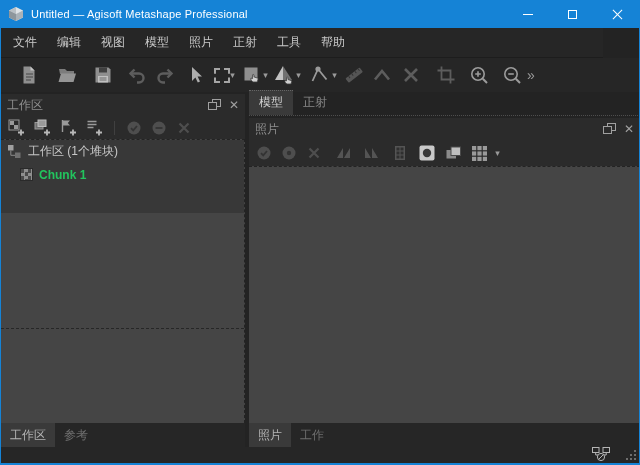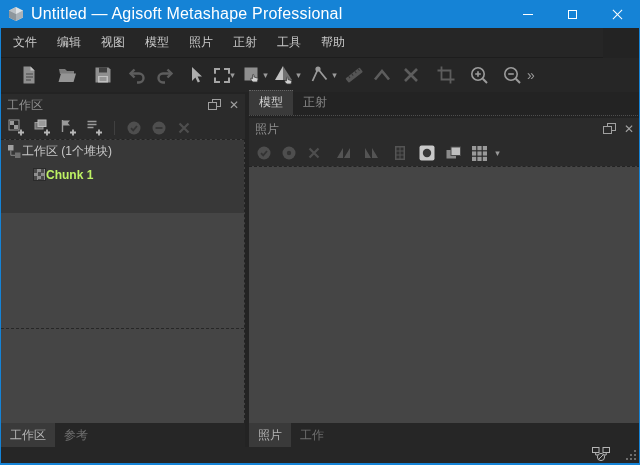--- a/index.html
+++ b/index.html
@@ -7,21 +7,21 @@
   .window {
     position:relative; width:640px; height:465px;
     background:#232323;
     border-left:1px solid #1583d6; border-right:1px solid #1583d6; border-bottom:2px solid #1583d6;
     font-family:"Liberation Sans", sans-serif; font-size:12px;
     overflow:hidden; color:#c6c6c6;
   }
   
   .titlebar{position:absolute;left:-1px;top:0;width:640px;height:28px;background:#1583d6;display:flex;align-items:center;color:#fff;}
   .app-icon{margin:0 7px 0 8px;width:16px;height:16px;}
-  .title-text{font-size:16px;color:#fff;letter-spacing:.2px;}
+  .title-text{font-size:11px;color:#fff;letter-spacing:.2px;}
   .win-controls{position:absolute;right:0;top:0;height:28px;display:flex;}
   .win-btn{width:45px;height:28px;display:flex;align-items:center;justify-content:center;}
   .glyph-min{width:10px;height:1px;background:#fff;}
   .glyph-max{width:9px;height:9px;border:1px solid #fff;}
   .glyph-close{position:relative;width:11px;height:11px;}
   .glyph-close:before,.glyph-close:after{content:"";position:absolute;left:-1px;top:5px;width:13px;height:1px;background:#fff;}
   .glyph-close:before{transform:rotate(45deg);} .glyph-close:after{transform:rotate(-45deg);}
   
   .menubar{position:absolute;left:0;top:28px;width:602px;height:30px;background:#262626;display:flex;align-items:center;padding-left:2px;border-bottom:1px solid #1d1d1d;}
   .menu-item{padding:4px 10px;color:#c9c9c9;}
@@ -36,22 +36,22 @@
   .pane-header{height:22px;background:#2b2b2b;display:flex;align-items:center;padding:0 6px;color:#8f8f8f;}
   .pane-header .sp{flex:1;}
   .pane-close{color:#a0a0a0;font-size:12px;margin-left:8px;line-height:1;}
   
   .left-pane{position:absolute;left:0;top:94px;width:244px;height:329px;}
   .ws-toolbar{height:23px;background:#2b2b2b;display:flex;align-items:center;gap:9px;padding-left:7px;}
   .vsep{width:1px;height:14px;background:#404040;margin:0 2px;}
   .tree{position:absolute;left:0;top:45px;right:0;bottom:0;background:#454545;border-top:1px dashed #232323;border-right:1px dashed #232323;}
   .tree-upper{height:73px;background:#383838;}
   .tree-splitter{position:absolute;left:0;right:0;top:188px;height:0;border-top:1px dashed #272727;}
-  .tree-row{display:flex;align-items:center;height:23px;padding-left:6px;color:#c6c6c6;}
-  .tree-row.chunk{padding-left:32px;font-weight:bold;color:#bef264;}
+  .tree-row{display:flex;align-items:center;gap:6px;height:23px;padding-left:6px;color:#c6c6c6;}
+  .tree-row.chunk{padding-left:19px;font-weight:bold;color:#22c55e;}
   .chunk-icon{width:13px;height:13px;border:1px solid #2a2a2a;background:repeating-conic-gradient(#8e8e8e 0% 25%, #4a4a4a 0% 50%) 0 0 / 7px 7px;}
   
   .right-pane{position:absolute;left:248px;top:94px;width:391px;height:329px;}
   .doc-tabs{height:22px;display:flex;align-items:flex-end;border-bottom:1px dotted #4e4e4e;}
   .doc-tab{padding:3px 10px 4px;color:#8a8a8a;}
   .doc-tab.active{background:#3a3a3a;color:#d0d0d0;border-top:1px dotted #666;}
   .photos-pane{position:absolute;left:0;top:24px;right:0;bottom:0;}
   .ph-toolbar{height:26px;background:#2b2b2b;display:flex;align-items:center;gap:9px;padding-left:7px;}
   .ph-content{position:absolute;left:0;top:48px;right:0;bottom:0;background:#454545;border-right:1px dashed #232323;border-top:1px dashed #232323;}
   

